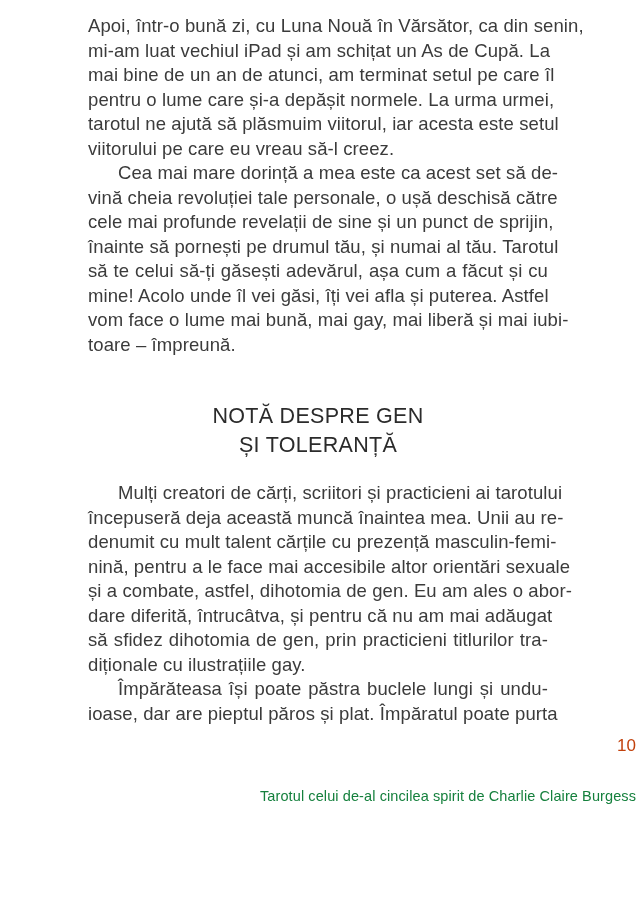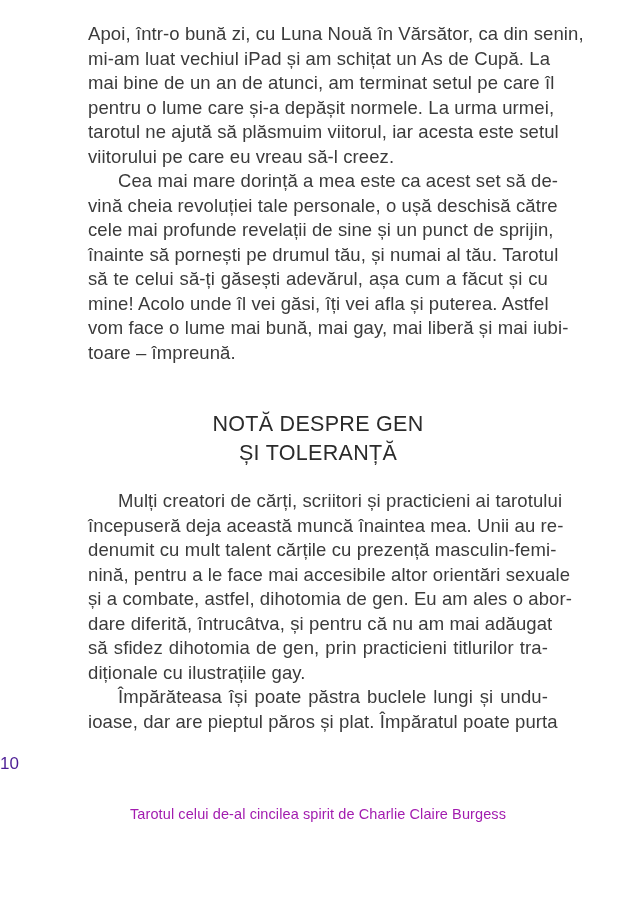--- a/index.html
+++ b/index.html
@@ -16,21 +16,21 @@
     -webkit-font-smoothing: antialiased;
   }
   .page {
     width: 636px;
     height: 901px;
     position: relative;
     background: #ffffff;
   }
   .body-text {
     width: 460px;
-    margin: 22px auto 0 auto;
+    margin: 14px auto 0 auto;
   }
   .paragraph {
     margin: 0;
     padding: 0;
   }
   .line {
     font-size: 18.5px;
     line-height: 24.5px;
     letter-spacing: 0.1px;
     white-space: nowrap;
@@ -53,33 +53,33 @@
   }
   .heading .line {
     font-size: 21.5px;
     line-height: 29px;
     letter-spacing: 0.3px;
     text-align: center;
     text-align-last: center;
     white-space: nowrap;
   }
   .page-number {
-    margin-top: 20px;
-    text-align: left;
+    margin-top: 10px;
+    text-align: right;
     font-size: 17px;
     line-height: 20px;
-    color: #4c1d95;
+    color: #c2410c;
   }
   .running-footer {
     margin-top: 32px;
-    text-align: center;
+    text-align: right;
     font-size: 14.5px;
     line-height: 17px;
     letter-spacing: 0.1px;
-    color: #a21caf;
+    color: #15803d;
   }
 </style>
 </head>
 <body>
 
 <div class="page">
   <div class="body-text">
 
     <div class="paragraph ragged-last">
         <div class="line">Apoi, într-o bună zi, cu Luna Nouă în Vărsător, ca din senin,</div>

